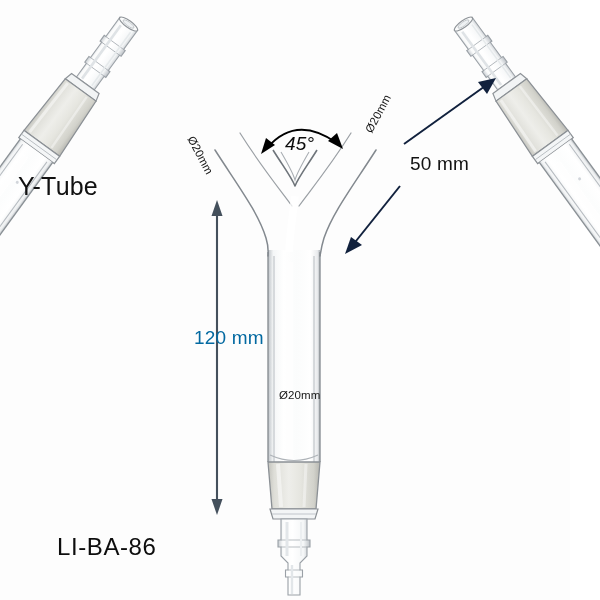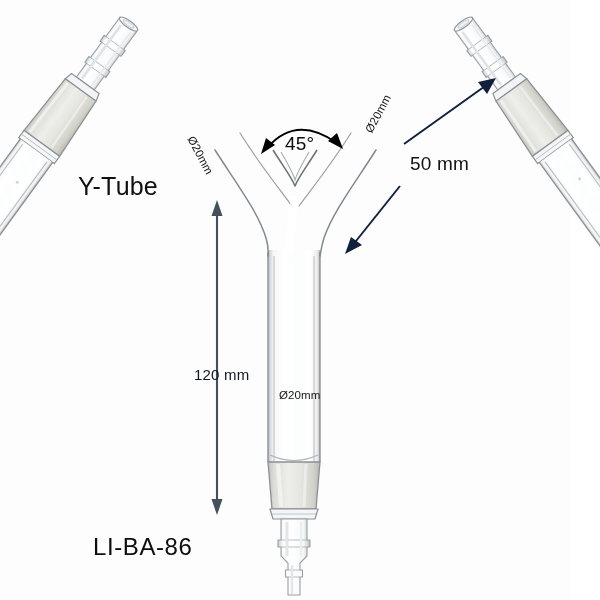--- a/index.html
+++ b/index.html
@@ -34,53 +34,51 @@
   .txt {
     position: absolute;
     color: #1a1a1a;
     white-space: nowrap;
     letter-spacing: .2px;
   }
   #title-block {
     left: 18px;
     top: 168px;
     width: 200px;
-    text-align: center;
     font-size: 25px;
     line-height: 37px;
     color: #101010;
     white-space: normal;
   }
   #title-line-2 { display: block; }
   #part-number {
     left: 57px;
     top: 533px;
     font-size: 24px;
     color: #0d0d0d;
     letter-spacing: .6px;
-    margin-left: 36px;
   }
   #label-120 {
     left: 194px;
     top: 327px;
-    font-size: 15px;
-    color: #0f172a;
-    margin-top: 39px;
+    font-size: 19px;
+    color: #0369a1;
   }
   #label-80 {
     left: 410px;
     top: 153px;
     font-size: 19px;
     color: #121212;
   }
   #label-45 {
     left: 285px;
     top: 133px;
     font-size: 19px;
     color: #0c0c0c;
+    font-style: italic;
   }
   .dia-label {
     font-size: 11.5px;
     color: #161616;
     letter-spacing: .1px;
   }
   #dia-left  { left: 196px; top: 134px; transform: rotate(62deg); transform-origin: left top; }
   #dia-right { left: 363px; top: 129px; transform: rotate(-62deg); transform-origin: left top; }
   #dia-stem  { left: 279px; top: 389px; }
 </style>

